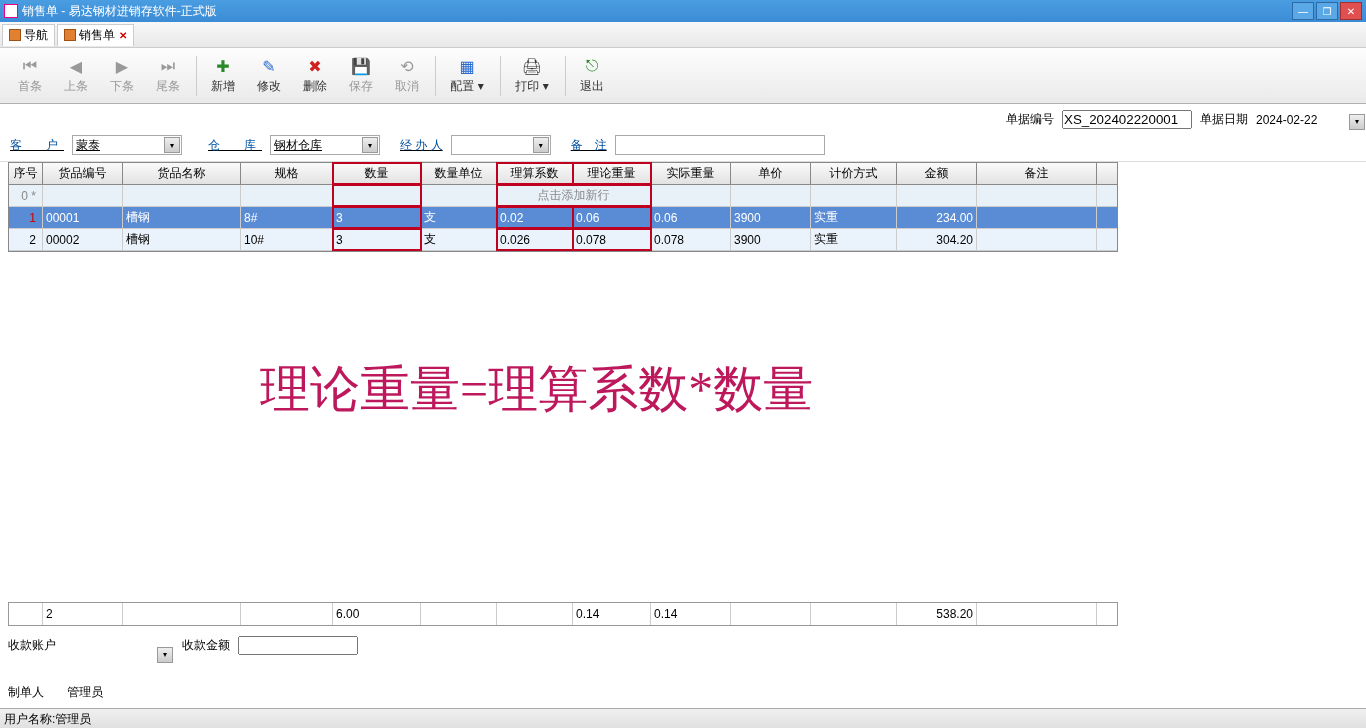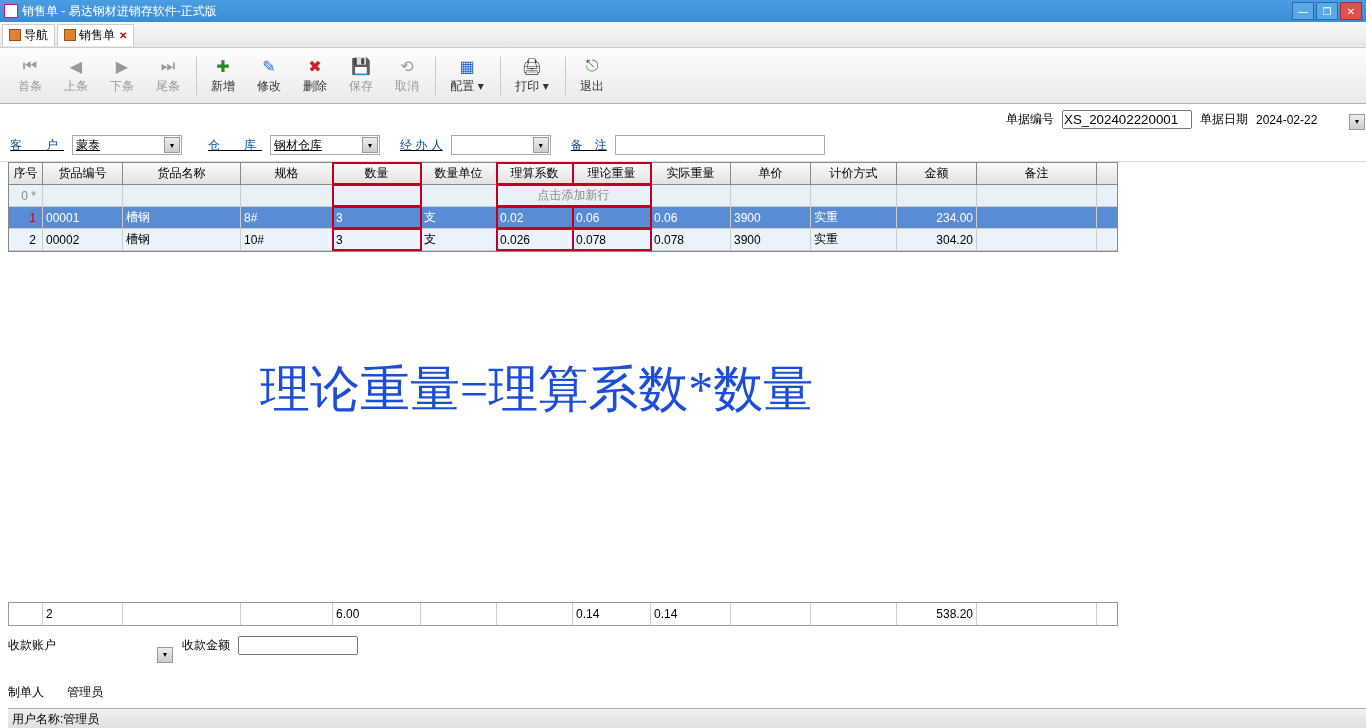--- a/index.html
+++ b/index.html
@@ -29,26 +29,26 @@
 .ghead { display:flex; background:linear-gradient(#fafafa,#e2e2e2); height:22px; border-bottom:1px solid #888;}
 .gcell { border-right:1px solid #888; display:flex; align-items:center; justify-content:center; font-size:12px; position:relative;}
 .grow { display:flex; height:22px; border-bottom:1px solid #ccc;}
 .grow .gcell { border-right:1px solid #ccc; justify-content:flex-start; padding:0 3px;}
 .grow.addnew { background:#e8f0f8; color:#888;}
 .grow.sel { background:#5a8cd6; color:#fff;}
 .grow.alt { background:#eaf2fb;}
 .rownum { justify-content:flex-end !important; padding-right:6px !important;}
 .redbox { outline:2px solid #c00020; outline-offset:-1px;}
 .c0{width:34px}.c1{width:80px}.c2{width:118px}.c3{width:92px}.c4{width:88px}.c5{width:76px}.c6{width:76px}.c7{width:78px}.c8{width:80px}.c9{width:80px}.c10{width:86px}.c11{width:80px}.c12{width:120px}
-.overlay-text { position:absolute; left:260px; top:356px; font-size:50px; color:#1d4ed8; font-family: SimSun, serif; white-space:nowrap;}
+.overlay-text { position:absolute; left:260px; top:356px; font-size:50px; color:#be185d; font-family: SimSun, serif; white-space:nowrap;}
 .footsum { position:absolute; left:8px; top:602px; width:1110px; height:24px; border:1px solid #999; display:flex; background:#fff;}
 .footsum .gcell{border-right:1px solid #ccc; justify-content:flex-start; padding:0 3px;}
 .bottombar { position:absolute; left:8px; top:636px; display:flex; align-items:center; gap:8px;}
 .makerow { position:absolute; left:8px; top:684px;}
-.statusbar { position:absolute; left:8px; bottom:0; right:0; height:20px; background:linear-gradient(#f0f0f0,#e0e0e0); border-top:1px solid #aaa; padding:2px 4px; font-size:12px;}
+.statusbar { position:absolute; left:0; bottom:0; right:0; height:20px; background:linear-gradient(#f0f0f0,#e0e0e0); border-top:1px solid #aaa; padding:2px 4px; font-size:12px;}
 </style>
 </head>
 <body>
 
 <div class="titlebar">
   <span class="icon"></span>
   <span>销售单 - 易达钢材进销存软件-正式版</span>
   <span class="titlebar-spacer"></span>
   <div class="winbtn">—</div>
   <div class="winbtn">❐</div>

